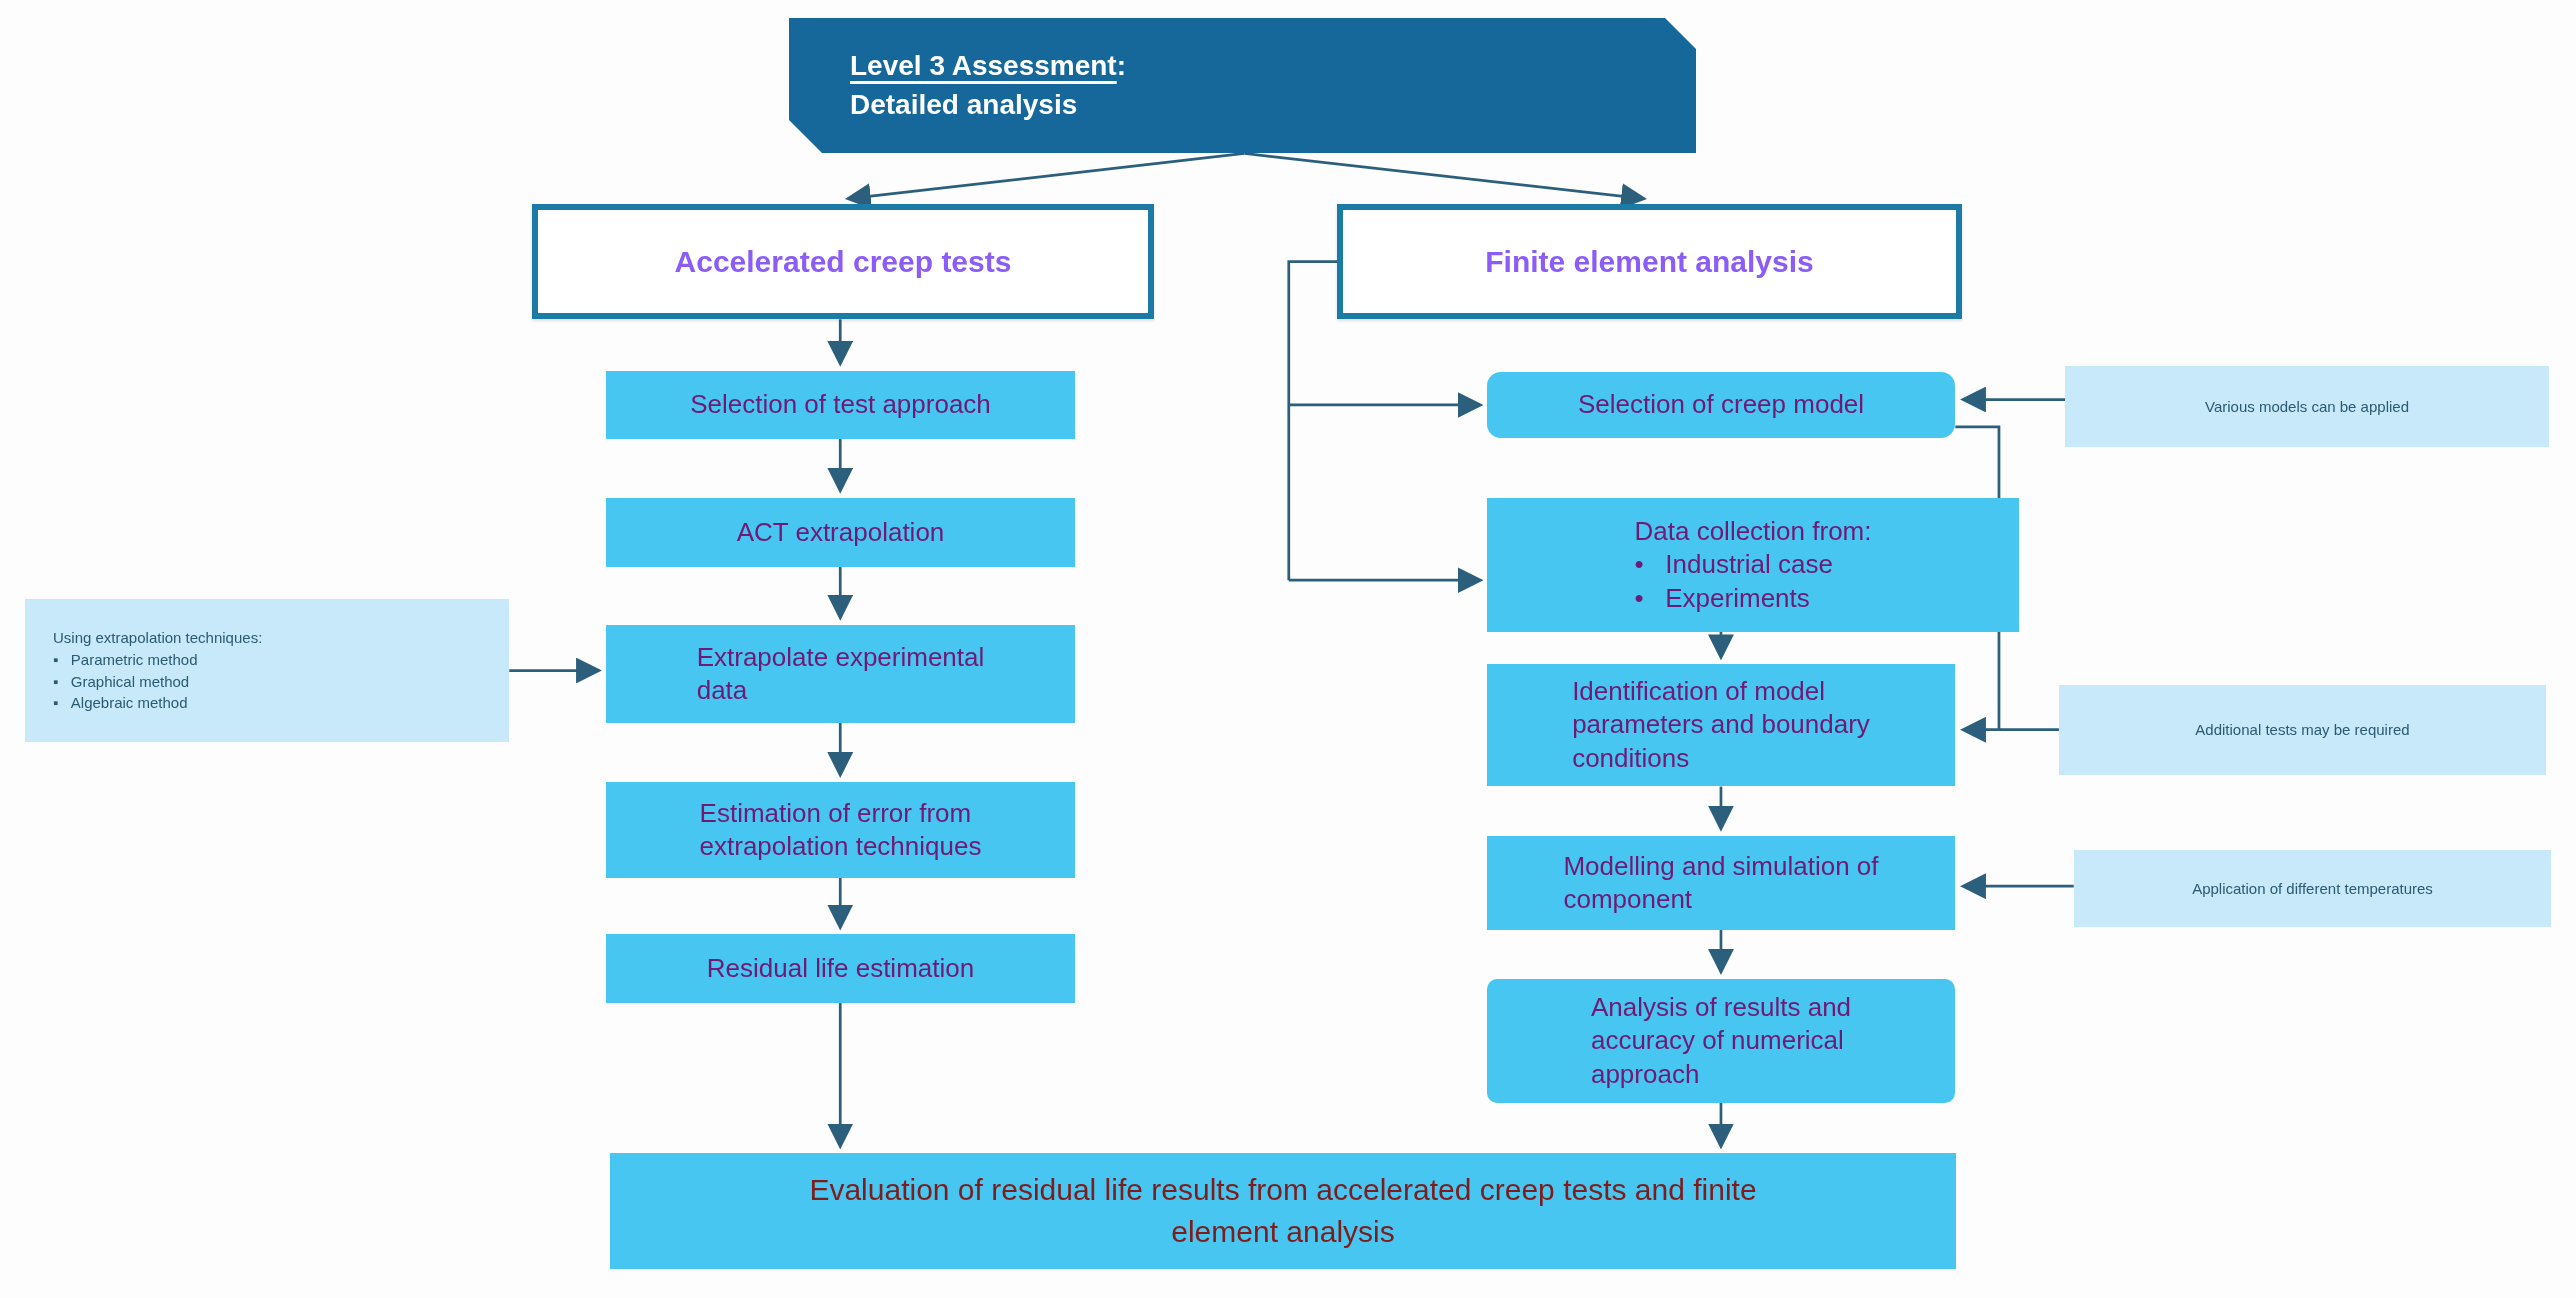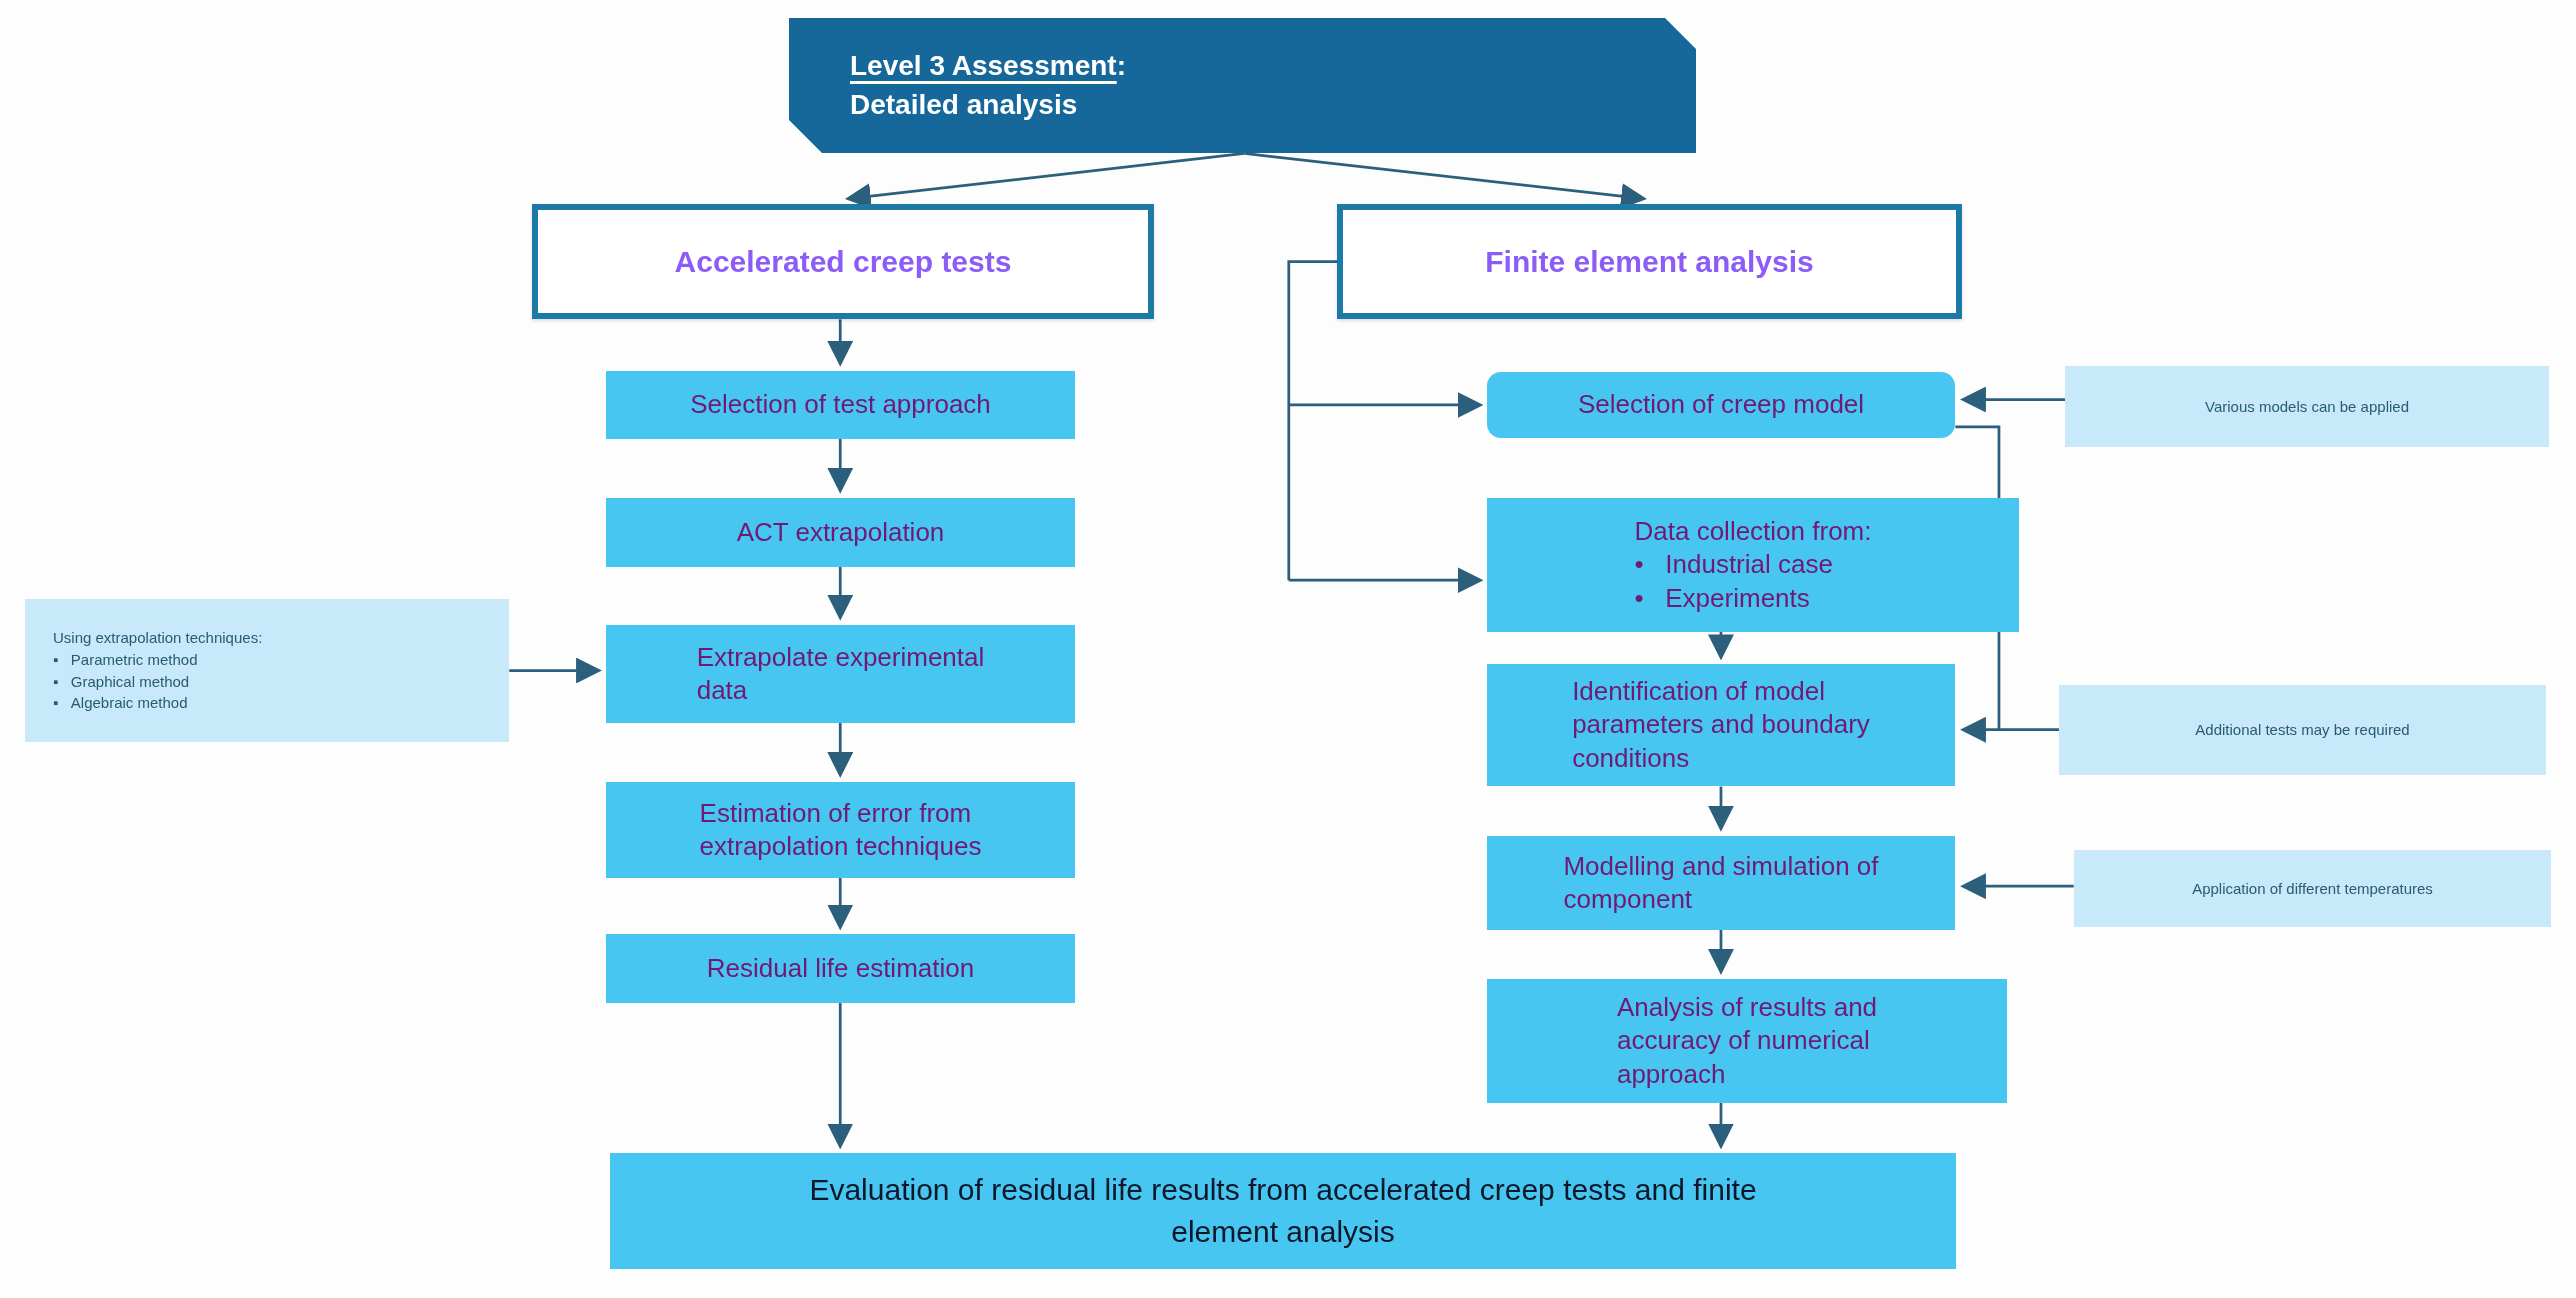--- a/index.html
+++ b/index.html
@@ -47,21 +47,21 @@
     background: #C7E9FA;
     color: #2B5B73;
     font-size: 15px;
     text-align: center;
     white-space: pre-line;
     line-height: 1.45;
   }
   .note.left-align { justify-content: flex-start; text-align: left; padding-left: 28px; padding-right: 9.3px; }
   .final-box {
     background: #46C6F0;
-    color: #0f172a;
+    color: #7f1d1d;
     font-size: 30px;
     text-align: center;
     white-space: pre-line;
     line-height: 1.4;
   }
 </style>
 </head>
 <body>
 
 <div id="canvas">
@@ -146,21 +146,21 @@
   </div>
   <div class="box step" style="left:1487px; top:664px; width:468px; height:122px;">
     <span>Identification of model
 parameters and boundary
 conditions</span>
   </div>
   <div class="box step" style="left:1487px; top:836px; width:468px; height:94px;">
     <span>Modelling and simulation of
 component</span>
   </div>
-  <div class="box step" style="left:1487px; top:979px; width:520px; height:124px;">
+  <div class="box step" style="left:1487px; top:979px; width:468px; height:124px;border-radius:10px;">
     <span>Analysis of results and
 accuracy of numerical
 approach</span>
   </div>
 
   <div class="box note left-align" style="left:25px; top:599px; width:484px; height:143px;">
     <span>Using extrapolation techniques:
 ▪&nbsp;&nbsp;&nbsp;Parametric method
 ▪&nbsp;&nbsp;&nbsp;Graphical method
 ▪&nbsp;&nbsp;&nbsp;Algebraic method</span>

